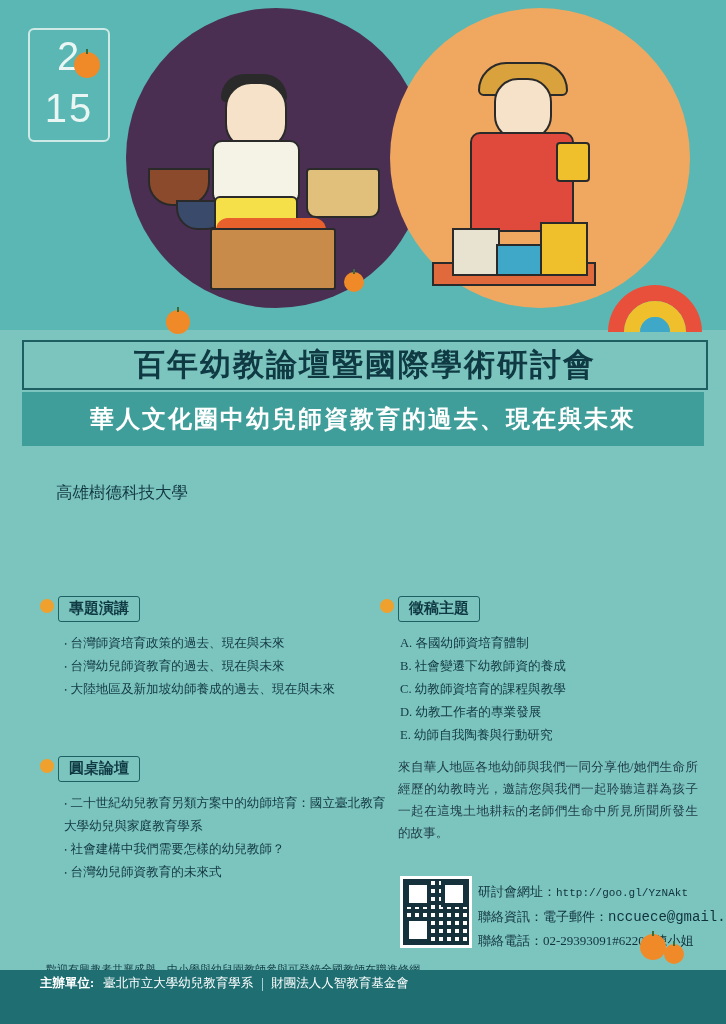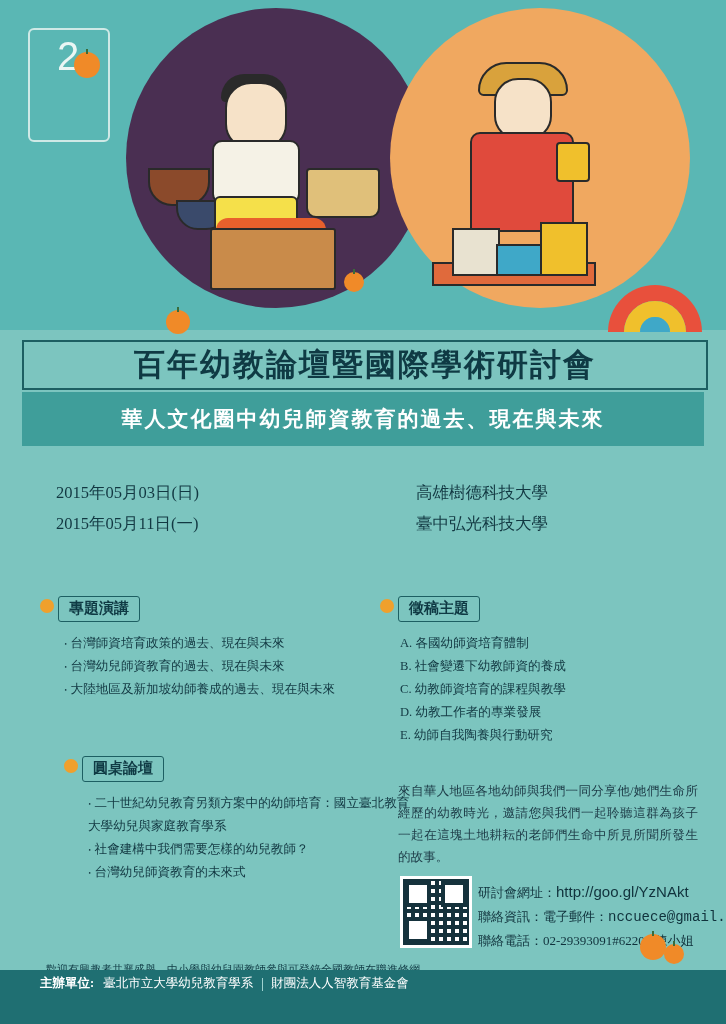--- a/index.html
+++ b/index.html
@@ -78,21 +78,21 @@
   .title-main{
     position:absolute;left:22px;top:340px;width:682px;height:46px;
     border:2px solid #1d5f62;
     display:flex;align-items:center;justify-content:center;
     font-size:31px;letter-spacing:2px;color:#0f3a44;font-weight:bold;
   }
   .title-sub{
     position:absolute;left:22px;top:392px;width:682px;height:54px;
     background:#3f9e9a;
     display:flex;align-items:center;justify-content:center;
-    font-size:21px;letter-spacing:2px;color:#ffffff;font-weight:bold;
+    font-size:24px;letter-spacing:2px;color:#ffffff;font-weight:bold;
   }
 
   
   .dates{position:absolute;left:56px;top:482px;width:620px;}
   .date-row{display:flex;font-size:16.5px;color:#123842;margin-bottom:9px;}
   .date-left{width:360px;}
   .date-right{width:240px;}
 
   
   .sec{position:absolute;}
@@ -108,41 +108,41 @@
     background:#f0a02c;
   }
   .sec-body{margin-top:10px;font-size:12.6px;line-height:23px;color:#123842;}
   .sec-body .li{margin-left:6px;}
   .sec-body .li:before{content:"‧ ";}
   .sec-body .plain{margin-left:2px;}
   .sec-body p{margin:0;}
 
   .sec-a{left:58px;top:596px;width:310px;}
   .sec-b{left:398px;top:596px;width:300px;}
-  .sec-c{left:58px;top:756px;width:330px;margin-left:24px;}
+  .sec-c{left:58px;top:756px;width:330px;}
   .sec-d{left:398px;top:756px;width:300px;}
-  .story-text{margin-top:24px;font-size:12.6px;line-height:22px;text-align:justify;}
+  .story-text{margin-top:0;font-size:12.6px;line-height:22px;text-align:justify;}
 
   
   .qr{
     position:absolute;left:400px;top:876px;width:66px;height:66px;
     background:
       repeating-linear-gradient(90deg,#15323c 0 4px,transparent 4px 8px),
       repeating-linear-gradient(0deg,#15323c 0 4px,transparent 4px 8px),
       #ffffff;
     border:3px solid #ffffff;
   }
   .qr .q-corner{position:absolute;width:18px;height:18px;border:4px solid #15323c;background:#fff;}
   .qr .tl{left:2px;top:2px;} .qr .tr{right:2px;top:2px;} .qr .bl{left:2px;bottom:2px;}
   .contact{
     position:absolute;left:478px;top:880px;width:240px;
     font-size:13px;line-height:24px;color:#10323c;
     font-family:"Liberation Serif", serif;
   }
-  .contact .url{font-family:Liberation Sans, sans-serif;font-size:15px;}
+  .contact .url{font-family:Liberation Mono, monospace;font-size:11px;}
   .contact .mail{font-family:Liberation Mono, monospace;font-size:14px;}
   .contact .row{white-space:nowrap;}
   .orange-b1{left:640px;top:934px;width:26px;height:26px;}
   .orange-b2{left:664px;top:944px;width:20px;height:20px;}
 
   .note{
     position:absolute;left:46px;top:962px;width:600px;
     font-size:11px;color:#0f3a44;
   }
 
@@ -185,43 +185,39 @@
     <div class="art girl-dress"></div>
     <div class="art girl-cup"></div>
     <div class="art blocks4"></div>
     <div class="art blocks1"></div>
     <div class="art blocks2"></div>
     <div class="art blocks3"></div>
   </div>
 
   <div class="year-box">
     <div>2</div>
+    <div>15</div>
   </div>
 
   <div class="orange o1"></div>
   <div class="orange o2"></div>
   <div class="orange o3"></div>
 
   <svg class="rainbow" viewBox="0 0 110 58">
     <path d="M8,56 A47,47 0 0 1 102,56 L86,56 A31,31 0 0 0 24,56 Z" fill="#e8503c"></path>
     <path d="M24,56 A31,31 0 0 1 86,56 L70,56 A15,15 0 0 0 40,56 Z" fill="#f0c02c"></path>
     <path d="M40,56 A15,15 0 0 1 70,56 Z" fill="#3fa8c8"></path>
   </svg>
 
   <div class="title-main">百年幼教論壇暨國際學術研討會</div>
   <div class="title-sub">華人文化圈中幼兒師資教育的過去、現在與未來</div>
 
   <div class="dates">
     <div class="date-row">
-      <div class="date-left">2015年05月03日(日)</div>
       <div class="date-right">高雄樹德科技大學</div>
-    </div>
-    <div class="date-row">
-      <div class="date-left">2015年05月11日(一)</div>
-      <div class="date-right">臺中弘光科技大學</div>
     </div>
   </div>
 
   <div class="sec sec-b">
     <div style="position:relative;display:inline-block;">
       <span class="bullet-dot"></span>
       <span class="sec-head">徵稿主題</span>
     </div>
     <div class="sec-body">
       <p class="plain">A. 各國幼師資培育體制</p>

